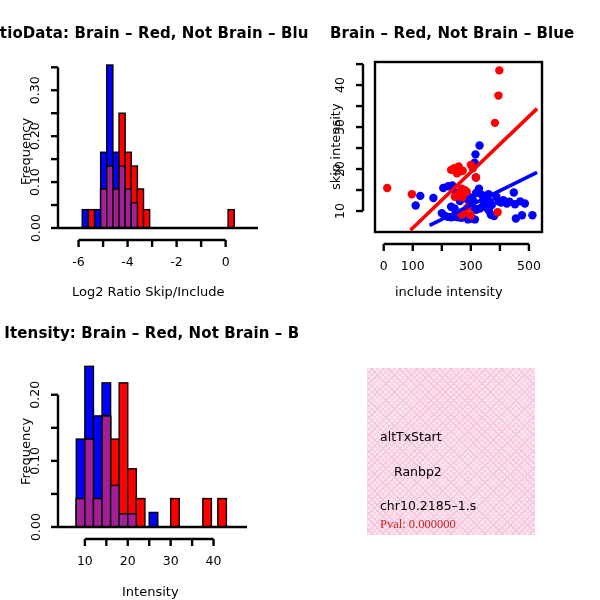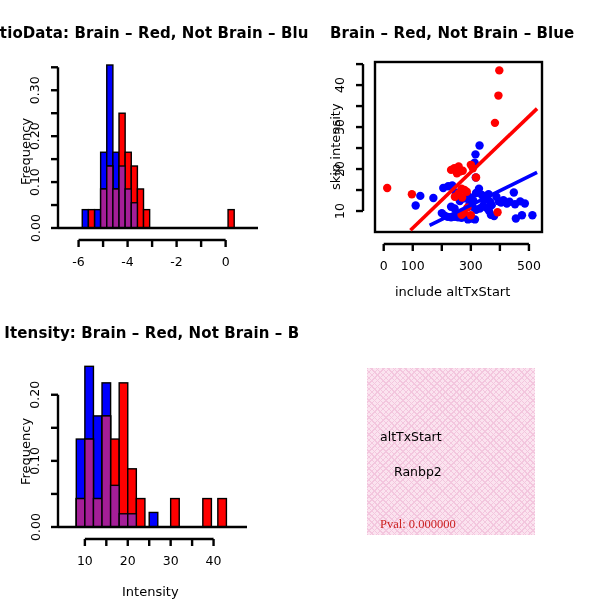--- a/index.html
+++ b/index.html
@@ -94,20 +94,21 @@
           <text x="36" y="182.0845070422535" font-size="12.5" font-family="&quot;DejaVu Sans&quot;,&quot;Liberation Sans&quot;,sans-serif" fill="#000" text-anchor="middle" dominant-baseline="middle" transform="rotate(-90 36 182.0845070422535)">0.10</text>
           <line x1="58" y1="159.1267605633803" x2="51" y2="159.1267605633803" stroke="#000" stroke-width="2.4"></line>
           <line x1="58" y1="136.16901408450704" x2="51" y2="136.16901408450704" stroke="#000" stroke-width="2.4"></line>
           <text x="36" y="136.16901408450704" font-size="12.5" font-family="&quot;DejaVu Sans&quot;,&quot;Liberation Sans&quot;,sans-serif" fill="#000" text-anchor="middle" dominant-baseline="middle" transform="rotate(-90 36 136.16901408450704)">0.20</text>
           <line x1="58" y1="113.2112676056338" x2="51" y2="113.2112676056338" stroke="#000" stroke-width="2.4"></line>
           <line x1="58" y1="90.25352112676057" x2="51" y2="90.25352112676057" stroke="#000" stroke-width="2.4"></line>
           <text x="36" y="90.25352112676057" font-size="12.5" font-family="&quot;DejaVu Sans&quot;,&quot;Liberation Sans&quot;,sans-serif" fill="#000" text-anchor="middle" dominant-baseline="middle" transform="rotate(-90 36 90.25352112676057)">0.30</text>
           <line x1="58" y1="67.29577464788733" x2="51" y2="67.29577464788733" stroke="#000" stroke-width="2.4"></line>
         </g>
       </svg>
+    <div class="axis-label" style="left:72px;top:284px;">Log2 Ratio Skip/Include</div>
     <div class="axis-label ylab" style="left:18px;top:185px;">Frequency</div>
   </div>
 
   <div class="panel" style="left:300px;top:0;width:300px;height:300px;">
     <div class="ptitle" style="left:30px;top:24px;">Brain – Red, Not Brain – Blue</div>
     <svg id="svg-scatter" width="300" height="300">
         <rect x="75" y="62" width="167" height="170" fill="none" stroke="#000" stroke-width="2.4"></rect>
         <clipPath id="scClip">
           <rect x="75" y="62" width="167" height="170"></rect>
         </clipPath>
@@ -220,21 +221,21 @@
           <text x="41" y="169.03703703703704" font-size="12.5" font-family="&quot;DejaVu Sans&quot;,&quot;Liberation Sans&quot;,sans-serif" fill="#000" text-anchor="middle" dominant-baseline="middle" transform="rotate(-90 41 169.03703703703704)">20</text>
           <line x1="63" y1="148.0493827160494" x2="56" y2="148.0493827160494" stroke="#000" stroke-width="2.4"></line>
           <line x1="63" y1="127.06172839506173" x2="56" y2="127.06172839506173" stroke="#000" stroke-width="2.4"></line>
           <text x="41" y="127.06172839506173" font-size="12.5" font-family="&quot;DejaVu Sans&quot;,&quot;Liberation Sans&quot;,sans-serif" fill="#000" text-anchor="middle" dominant-baseline="middle" transform="rotate(-90 41 127.06172839506173)">30</text>
           <line x1="63" y1="106.07407407407408" x2="56" y2="106.07407407407408" stroke="#000" stroke-width="2.4"></line>
           <line x1="63" y1="85.08641975308643" x2="56" y2="85.08641975308643" stroke="#000" stroke-width="2.4"></line>
           <text x="41" y="85.08641975308643" font-size="12.5" font-family="&quot;DejaVu Sans&quot;,&quot;Liberation Sans&quot;,sans-serif" fill="#000" text-anchor="middle" dominant-baseline="middle" transform="rotate(-90 41 85.08641975308643)">40</text>
           <line x1="63" y1="64.09876543209879" x2="56" y2="64.09876543209879" stroke="#000" stroke-width="2.4"></line>
         </g>
       </svg>
-    <div class="axis-label" style="left:95px;top:284px;">include altTxStart</div>
+    <div class="axis-label" style="left:95px;top:284px;">include intensity</div>
     <div class="axis-label ylab" style="left:28px;top:190px;">skip intensity</div>
   </div>
 
   <div class="panel" style="left:0;top:300px;width:300px;height:300px;">
     <div class="ptitle" style="left:-22px;top:24px;">ne Itensity: Brain – Red, Not Brain – B</div>
     <svg id="svg-intensity" width="300" height="300">
         <g>
           <rect x="76.28947368421052" y="139.05714285714285" width="8.578947368421055" height="87.94285714285715" fill="#0000FF" stroke="#000" stroke-width="1.4"></rect>
           <rect x="84.86842105263158" y="66.32244897959183" width="8.578947368421055" height="160.67755102040817" fill="#0000FF" stroke="#000" stroke-width="1.4"></rect>
           <rect x="93.44736842105263" y="115.91428571428571" width="8.578947368421055" height="111.08571428571429" fill="#0000FF" stroke="#000" stroke-width="1.4"></rect>
@@ -288,17 +289,18 @@
         </g>
       </svg>
     <div class="axis-label" style="left:122px;top:284px;">Intensity</div>
     <div class="axis-label ylab" style="left:18px;top:185px;">Frequency</div>
   </div>
 
   <div class="panel" style="left:300px;top:300px;width:300px;height:300px;">
     <div class="infobox" style="left:67px;top:68px;width:168px;height:167px;">
       <div class="infoline" style="left:13px;top:61px;">altTxStart</div>
       <div class="infoline" style="left:27px;top:96px;">Ranbp2</div>
+      <div class="infoline" style="left:13px;top:130px;">chr10.2185–1.s</div>
       <div class="infoline pval" style="left:13px;top:149px;font-family:Liberation Serif, serif;">Pval: 0.000000</div>
     </div>
   </div>
 
 </div>
 
 </body></html>

